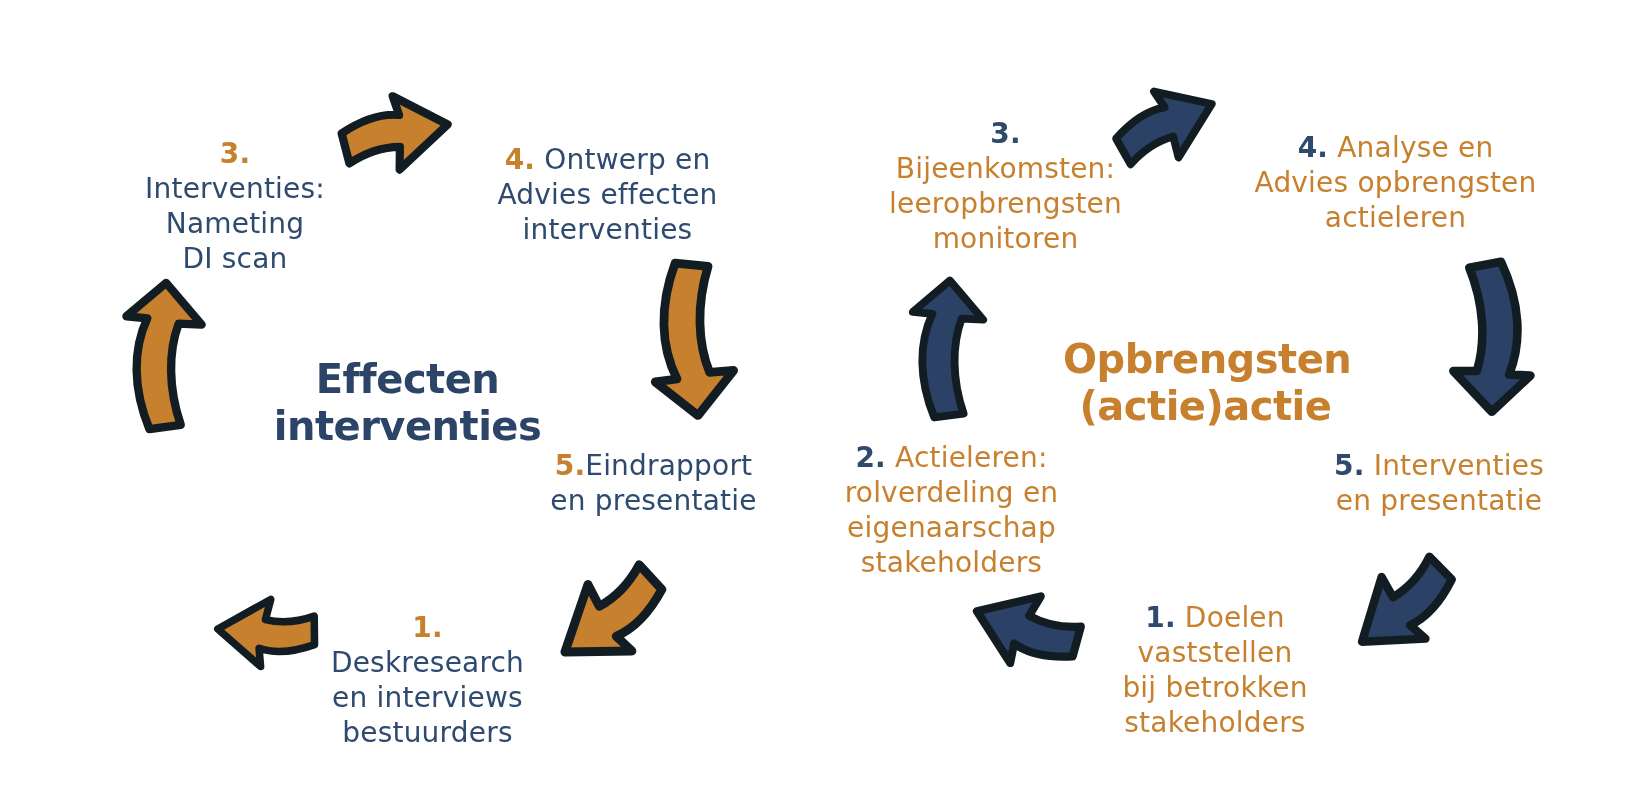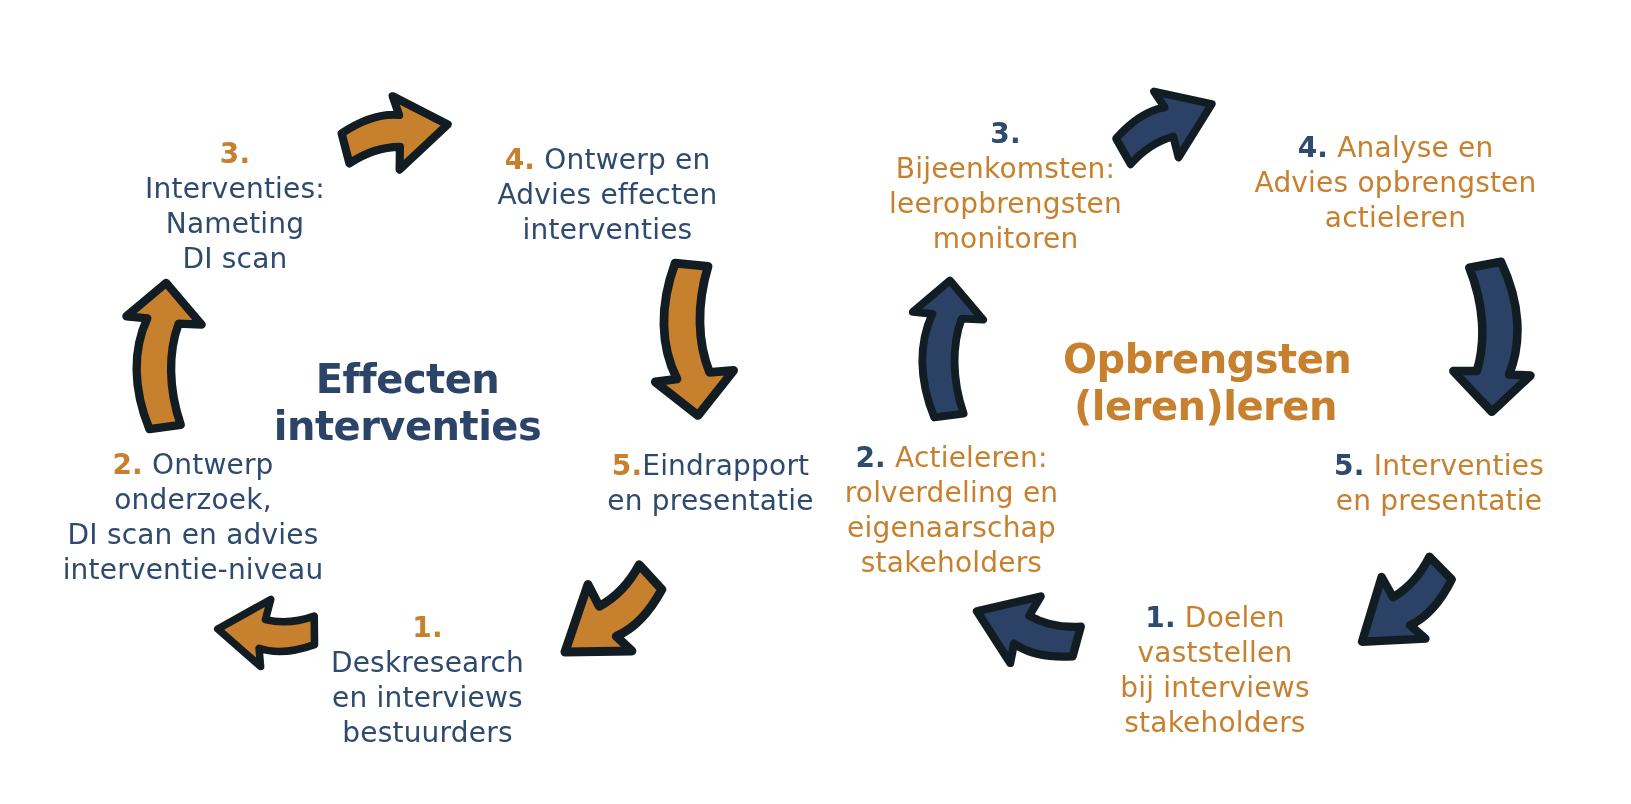--- a/index.html
+++ b/index.html
@@ -37,21 +37,21 @@
   .cycle-left  .title{color:var(--navy-title);}
   .cycle-right .title{color:var(--orange);}
   
   .arrow{position:absolute;overflow:visible;stroke:var(--outline);stroke-width:8;stroke-linejoin:round;}
   .cycle-left  .arrow{fill:var(--orange);}
   .cycle-right .arrow{fill:var(--navy-arrow);}
   
   .l-title{left:270px;top:356px;width:275px;}
   .l-step3{left:120px;top:136px;width:230px;}
   .l-step4{left:485px;top:142px;width:245px;}
-  .l-step5{left:598px;top:448px;width:225px;}
+  .l-step5{left:541px;top:448px;width:225px;}
   .l-step1{left:315px;top:610px;width:225px;}
   .l-step2{left:38px; top:447px;width:310px;}
   .l-arrow-top  {left:333px;top:86px; width:124px;height:92px; transform:rotate(-7deg);}
   .l-arrow-right{left:640px;top:256px;width:104px;height:164px;transform:rotate(-2deg);}
   .l-arrow-br   {left:545px;top:556px;width:133px;height:124px;transform:rotate(145deg);}
   .l-arrow-bl   {left:210px;top:588px;width:113px;height:92px; transform:rotate(187deg);}
   .l-arrow-left {left:116px;top:276px;width:94px; height:162px;transform:scaleY(-1);}
   
   .r-title{left:1063px;top:336px;width:285px;}
   .r-step3{left:883px; top:116px;width:245px;}
@@ -92,24 +92,20 @@
 interventies</span></div>
 
     <div class="step l-step5"><span class="num">5.</span><span class="rest">Eindrapport
 en presentatie</span></div>
 
     <div class="step l-step1"><span class="num">1.</span><span class="rest">
 Deskresearch
 en interviews
 bestuurders</span></div>
 
-    <div class="step l-step2"><span class="num">2.</span><span class="rest"> Ontwerp
-onderzoek,
-DI scan en advies
-interventie-niveau</span></div>
 
     <svg class="arrow l-arrow-top" viewBox="0 0 120 90">
         <use href="#shape-arrow-straight"></use>
       </svg>
     <svg class="arrow l-arrow-right" viewBox="0 0 90 150">
         <use href="#shape-arrow-curved"></use>
       </svg>
     <svg class="arrow l-arrow-br" viewBox="0 0 120 90">
         <use href="#shape-arrow-straight"></use>
       </svg>
@@ -117,37 +113,37 @@
         <use href="#shape-arrow-straight"></use>
       </svg>
     <svg class="arrow l-arrow-left" viewBox="0 0 90 150">
         <use href="#shape-arrow-curved"></use>
       </svg>
   </section>
 
   <section class="cycle cycle-right">
 
     <div class="title r-title">Opbrengsten
-(leren)leren</div>
+(actie)actie</div>
 
     <div class="step r-step3"><span class="num">3.</span><span class="rest">
 Bijeenkomsten:
 leeropbrengsten
 monitoren</span></div>
 
     <div class="step r-step4"><span class="num">4.</span><span class="rest"> Analyse en
 Advies opbrengsten
 actieleren</span></div>
 
     <div class="step r-step5"><span class="num">5.</span><span class="rest"> Interventies
 en presentatie</span></div>
 
     <div class="step r-step1"><span class="num">1.</span><span class="rest"> Doelen
 vaststellen
-bij interviews
+bij betrokken
 stakeholders</span></div>
 
     <div class="step r-step2"><span class="num">2.</span><span class="rest"> Actieleren:
 rolverdeling en
 eigenaarschap
 stakeholders</span></div>
 
     <svg class="arrow r-arrow-top" viewBox="0 0 120 90">
         <use href="#shape-arrow-straight"></use>
       </svg>

